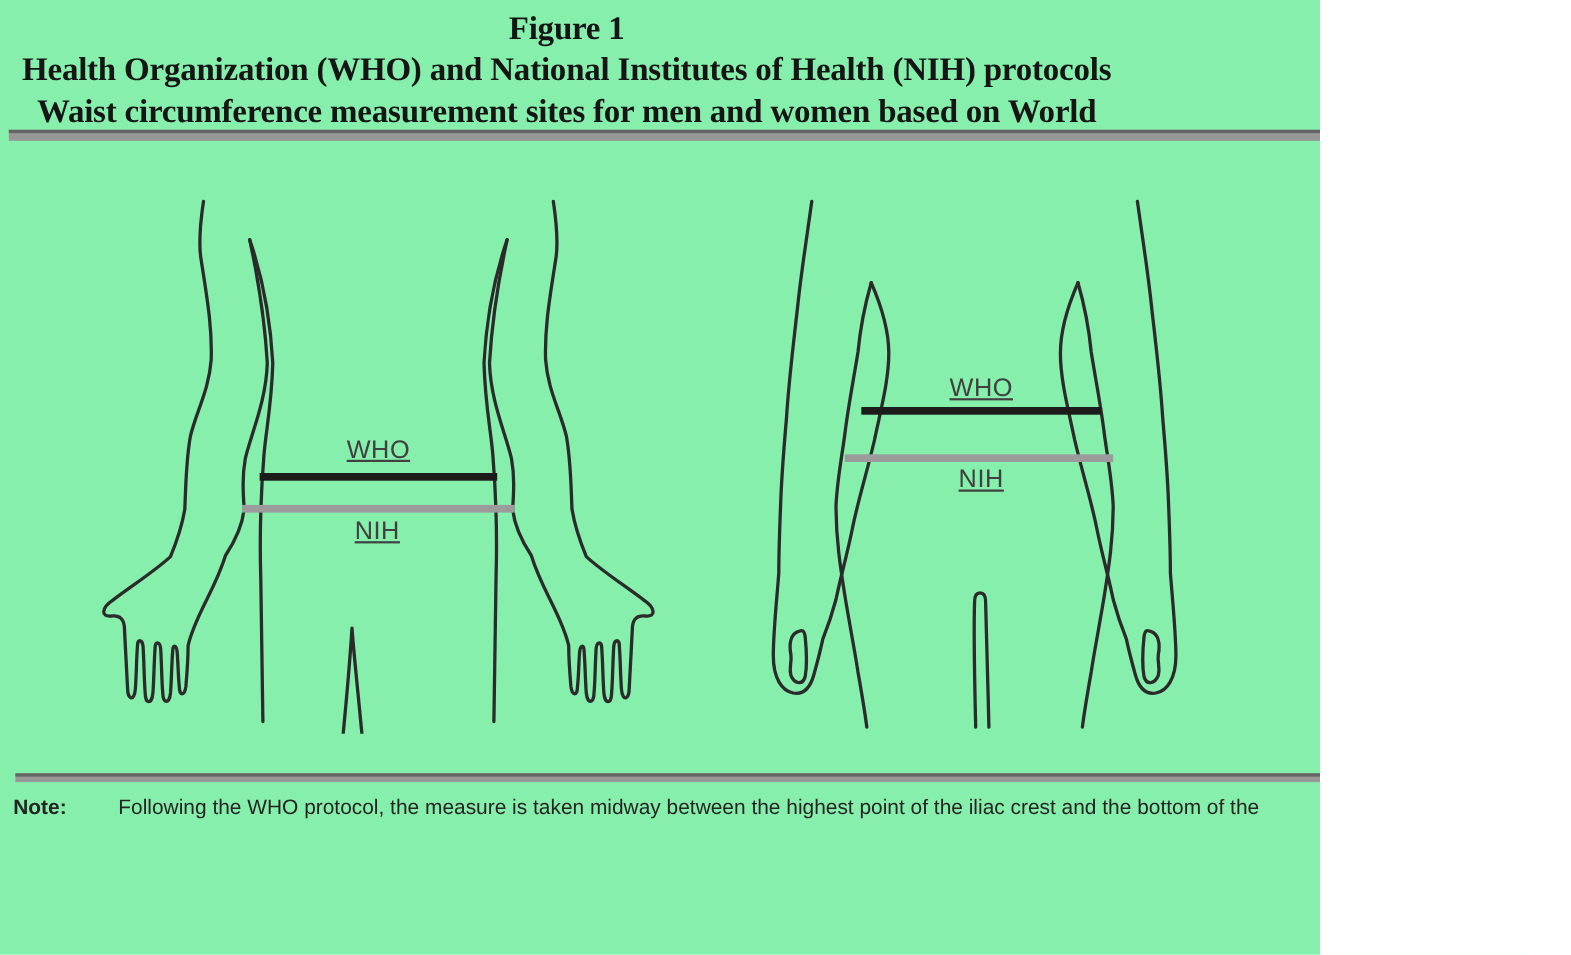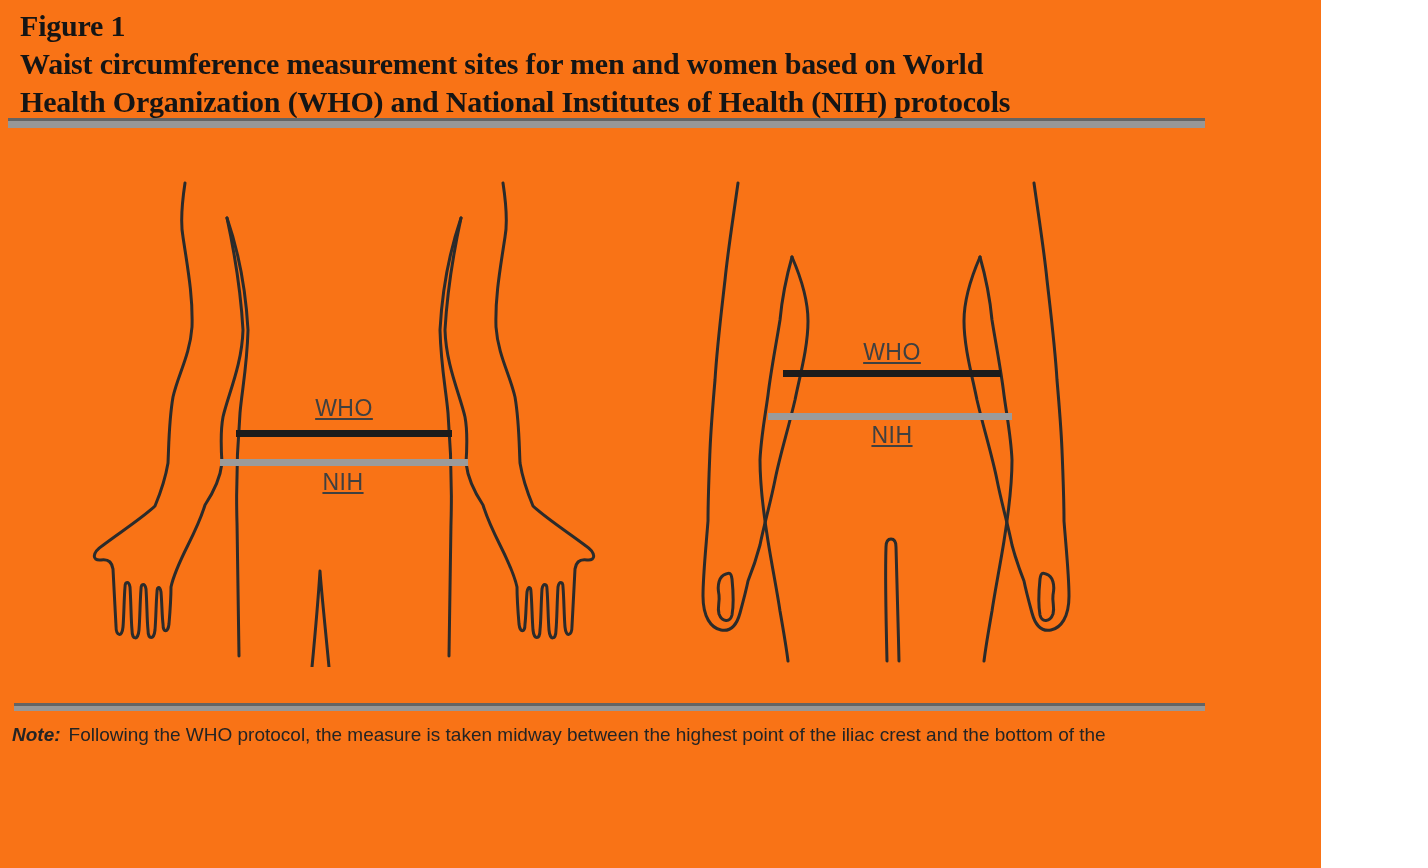--- a/index.html
+++ b/index.html
@@ -1,17 +1,17 @@
 <!DOCTYPE html>
 <html><head>
 <meta charset="utf-8">
 <style>
   html,body{margin:0;padding:0;background:#fff;}
-  .canvas{position:relative;width:1321px;height:868px;background:#f97316;overflow:hidden;
-          font-family:"Liberation Sans","DejaVu Sans",sans-serif;}
+  .canvas{position:relative;width:1200px;height:868px;background:#86efac;overflow:hidden;
+          font-family:"Liberation Sans","DejaVu Sans",sans-serif;text-align:center;}
 
   
   .title-block{position:absolute;left:20px;top:7px;
                font-family:"Liberation Serif","DejaVu Serif",serif;
                font-weight:bold;font-size:30px;line-height:38px;color:#151515;letter-spacing:-0.2px;}
 
   
   .rule{position:absolute;background:#979797;border-top:3px solid #646464;}
   .rule-top{left:8px;top:118px;width:1197px;height:7px;}
   .rule-bottom{left:14px;top:703px;width:1191px;height:5px;}
@@ -35,32 +35,32 @@
   .bar-label{position:absolute;transform:translateX(-50%);
              font-size:23px;color:#404040;letter-spacing:0.5px;text-decoration:underline;}
   .men-who-label{left:344px;top:395px;}
   .men-nih-label{left:343px;top:469px;}
   .women-who-label{left:892px;top:339px;}
   .women-nih-label{left:892px;top:422px;}
 
   
   .note{position:absolute;left:12px;top:721px;display:flex;align-items:flex-start;
         font-size:19px;line-height:27px;color:#242424;}
-  .note-label{font-weight:bold;margin-right:8px;white-space:nowrap;font-style:italic;}
-  .note-line{white-space:pre-wrap;}
+  .note-label{font-weight:bold;margin-right:19px;white-space:nowrap;}
+  .note-line{white-space:pre-wrap;margin-left:28px;}
 </style>
 </head>
 <body>
 
 <div class="canvas">
 
   <div class="title-block">
     <div>Figure 1</div>
+    <div>Health Organization (WHO) and National Institutes of Health (NIH) protocols</div>
     <div>Waist circumference measurement sites for men and women based on World</div>
-    <div>Health Organization (WHO) and National Institutes of Health (NIH) protocols</div>
   </div>
 
   <div class="rule rule-top" style="background-color: rgb(151, 151, 151);"></div>
 
   <svg class="body-svg men-svg" width="520" height="492" viewBox="0 0 520 492" style="stroke: rgb(43, 43, 43);">
     <defs>
       <g id="men-half">
         <path d="
           M 100 8
           C 97 28 95 46 98 62

